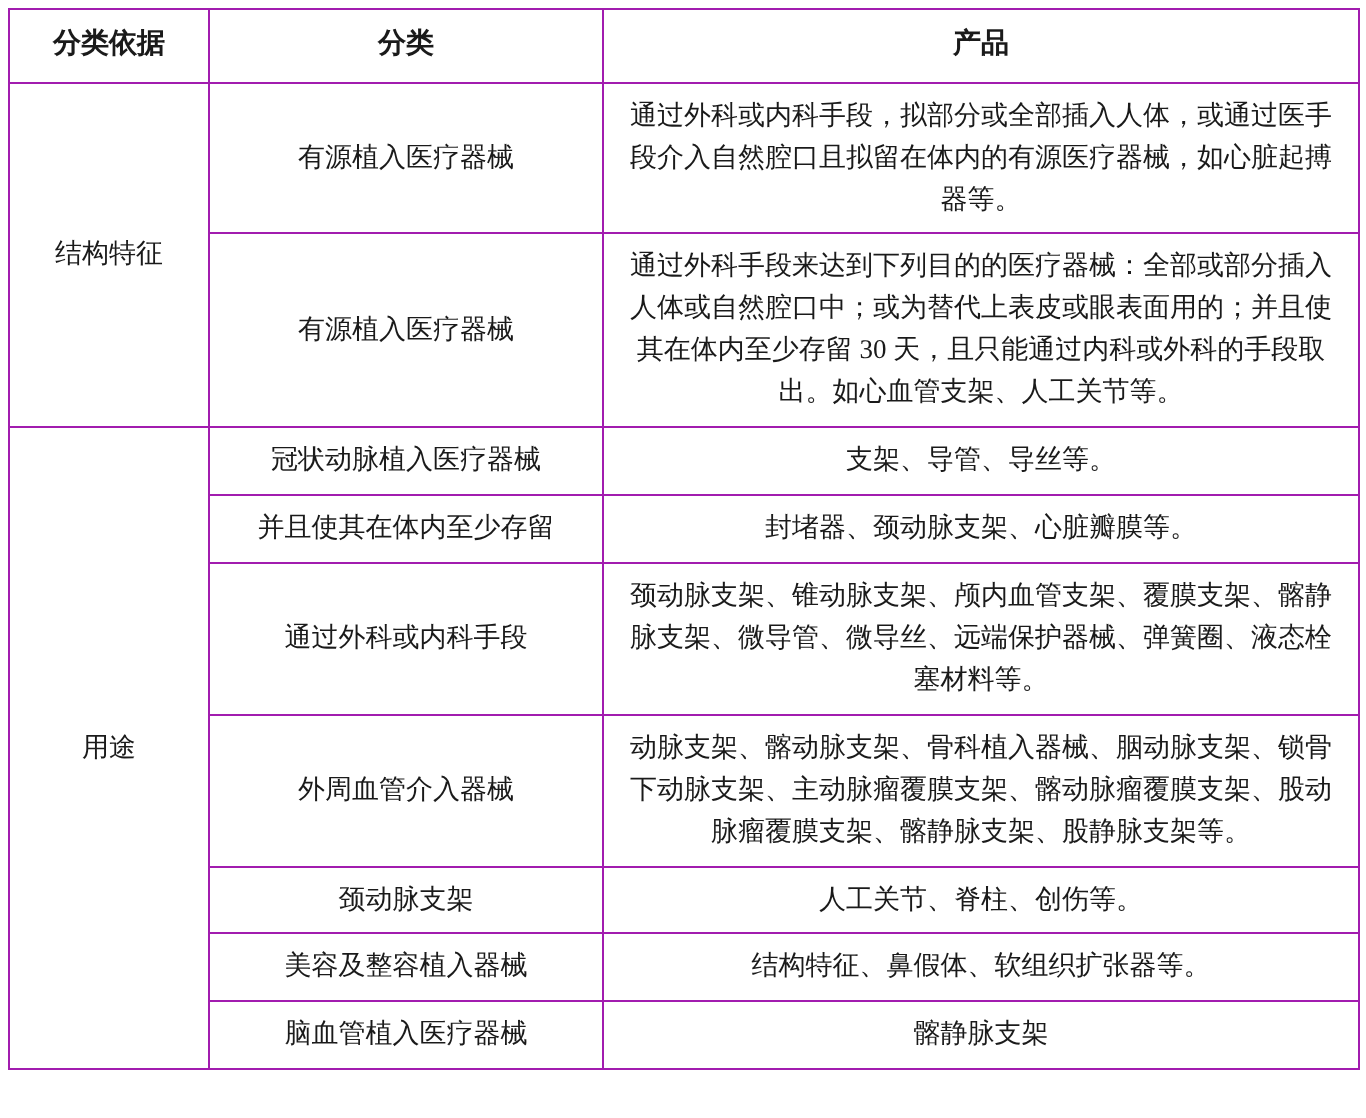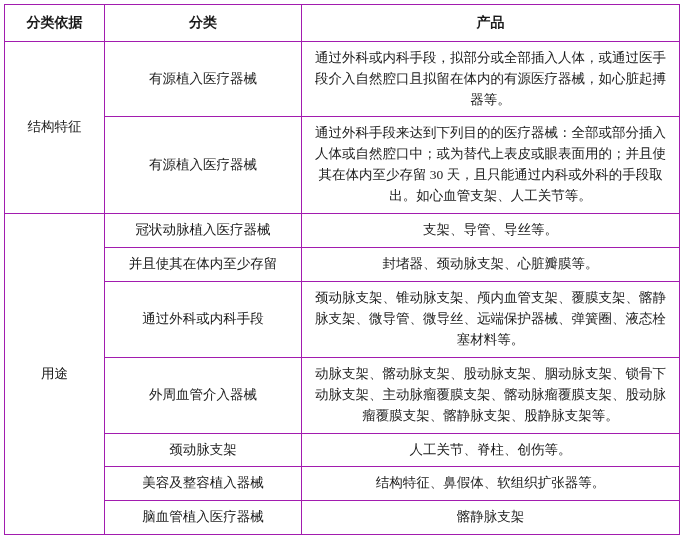--- a/index.html
+++ b/index.html
@@ -99,21 +99,21 @@
       <tr>
         <td class="category">并且使其在体内至少存留</td>
         <td class="product tight">封堵器、颈动脉支架、心脏瓣膜等。</td>
       </tr>
       <tr>
         <td class="category">通过外科或内科手段</td>
         <td class="product">颈动脉支架、锥动脉支架、颅内血管支架、覆膜支架、髂静脉支架、微导管、微导丝、远端保护器械、弹簧圈、液态栓塞材料等。</td>
       </tr>
       <tr>
         <td class="category">外周血管介入器械</td>
-        <td class="product">动脉支架、髂动脉支架、股动脉支架、胭动脉支架、锁骨下动脉支架、主动脉瘤覆膜支架、髂动脉瘤覆膜支架、股动脉瘤覆膜支架、髂静脉支架、股静脉支架等。</td>
+        <td class="product">动脉支架、髂动脉支架、骨科植入器械、胭动脉支架、锁骨下动脉支架、主动脉瘤覆膜支架、髂动脉瘤覆膜支架、股动脉瘤覆膜支架、髂静脉支架、股静脉支架等。</td>
       </tr>
       <tr>
         <td class="category">颈动脉支架</td>
         <td class="product tight">人工关节、脊柱、创伤等。</td>
       </tr>
       <tr>
         <td class="category">美容及整容植入器械</td>
         <td class="product tight">结构特征、鼻假体、软组织扩张器等。</td>
       </tr>
       <tr>

